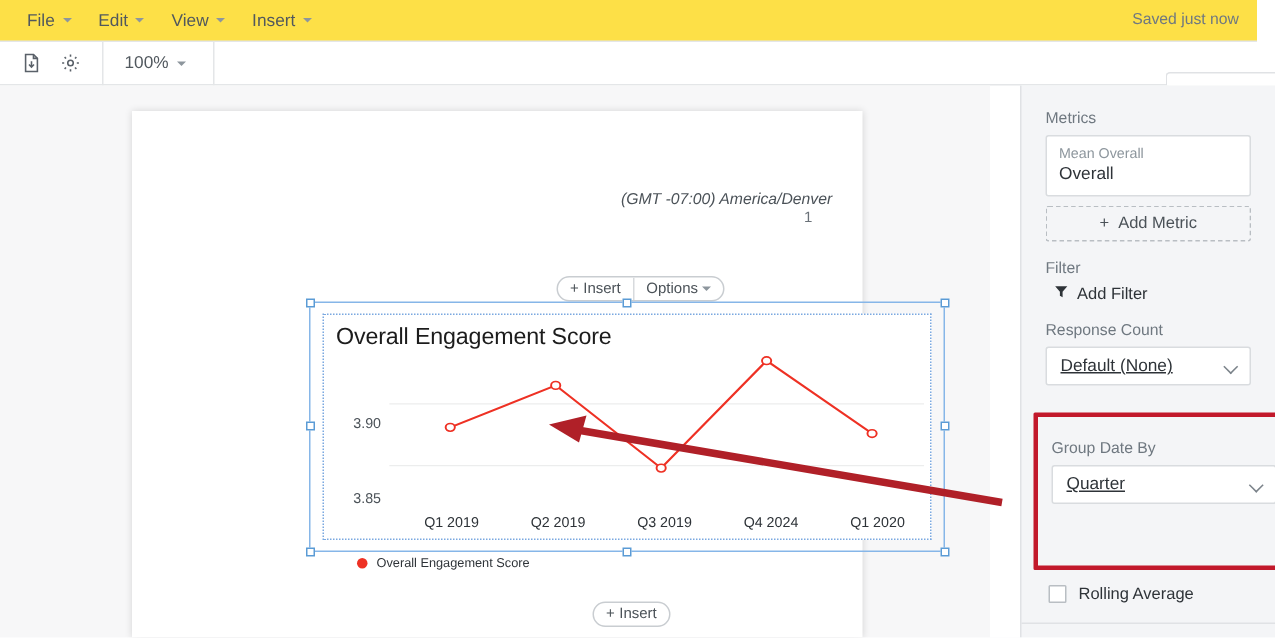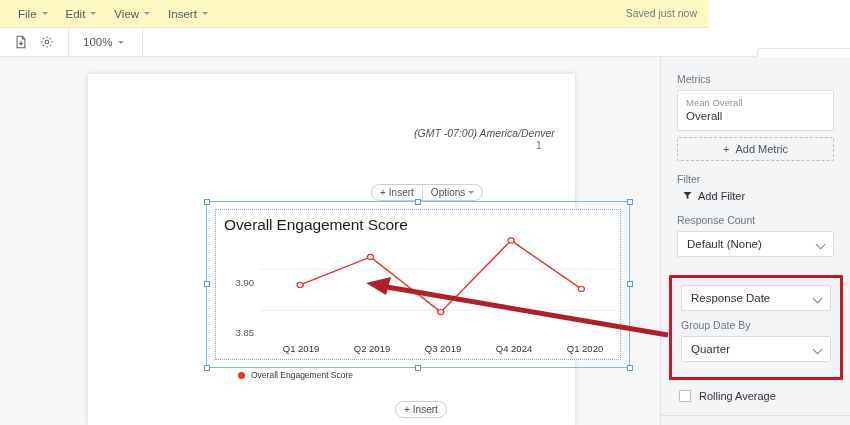--- a/index.html
+++ b/index.html
@@ -6,22 +6,22 @@
   html, body {
     width: 850px; height: 425px;
     font-family: "Liberation Sans", sans-serif;
     background: #ffffff;
     overflow: hidden;
   }
   #app { position: relative; width: 850px; height: 425px; background:#ffffff; }
 
   
   .menubar {
-    position: absolute; left:0; top:0; width:709px; height:28px;
-    background:#fef9c3; border-bottom:1px solid #e4e6e8;
+    position: absolute; left:0; top:0; width:838px; height:28px;
+    background:#fde047; border-bottom:1px solid #e4e6e8;
     display:flex; align-items:center;
   }
   .menu-item {
     display:flex; align-items:center; gap:5px;
     font-size:11.5px; color:#51585e; padding:0 9px; height:28px;
     cursor:default;
   }
   .menu-item:first-child { margin-left:9px; }
   .caret { width:0;height:0;border-left:3.2px solid transparent;border-right:3.2px solid transparent;border-top:3.6px solid #8d969d; display:inline-block; }
   .saved {
@@ -100,21 +100,21 @@
     position:absolute; font-size:9.5px; color:#2e3338; text-align:center; width:70px;
   }
   .legend {
     position:absolute; left:22px; top:160px; display:flex;align-items:center;gap:6px;
     font-size:8.5px; color:#2e3338;
   }
   .legend .dot { width:7px;height:7px;border-radius:50%;background:#ee3124; }
 
   
   .panel {
-    position:absolute; right:0; top:57px; width:190px; height:368px;
+    position:absolute; right:0; top:57px; width:170px; height:368px;
     background:#f4f5f7; border-left:1px solid #e0e2e5;
   }
   .panel-tab {
     position:absolute; left:96px; top:-9px; width:94px; height:9px;
     background:#ffffff; border:1px solid #e0e2e5; border-bottom:none;
     border-top-left-radius:3px;
   }
   .sec-label { font-size:10.5px; color:#6f7880; margin:0 0 5px 0; }
   .panel-inner { padding:16px 16px 0 16px; }
   .metric-card {
@@ -128,21 +128,21 @@
     display:flex;align-items:center;justify-content:center;gap:6px;
     font-size:11px;color:#4b5258; cursor:pointer; background:transparent;
   }
   .add-filter {
     display:flex;align-items:flex-end;gap:6px; font-size:11px;color:#2e3338;
     padding-left:6px; cursor:pointer;
   }
   .select {
     position:relative; background:#ffffff;border:1px solid #d9dcdf;border-radius:2px;
     height:26px; display:flex;align-items:center;padding:0 9px;
-    font-size:11.5px;color:#2e3338; cursor:pointer;
+    font-size:11.5px;color:#2e3338; cursor:pointer;text-decoration:underline;
   }
   .select .chev {
     position:absolute;right:9px;top:9px;width:7px;height:7px;
     border-right:1.3px solid #7b838a;border-bottom:1.3px solid #7b838a;
     transform:rotate(45deg);
   }
   .spacer-12{height:12px;} .spacer-8{height:8px;}
 
   .breakout-box {
     position:absolute; left:8px; top:218px; width:174px; height:105px;
@@ -306,24 +306,20 @@
 
       <div class="spacer-12"></div>
       <div class="sec-label">Response Count</div>
       <div class="select">
         <span>Default (None)</span>
         <span class="chev"></span>
       </div>
     </div>
 
     <div class="breakout-box">
-      <div class="select">
-        <span>Response Date</span>
-        <span class="chev"></span>
-      </div>
       <div class="spacer-8"></div>
       <div class="sec-label">Group Date By</div>
       <div class="select">
         <span>Quarter</span>
         <span class="chev"></span>
       </div>
     </div>
 
     <div class="rolling">
       <span class="chk"></span>

